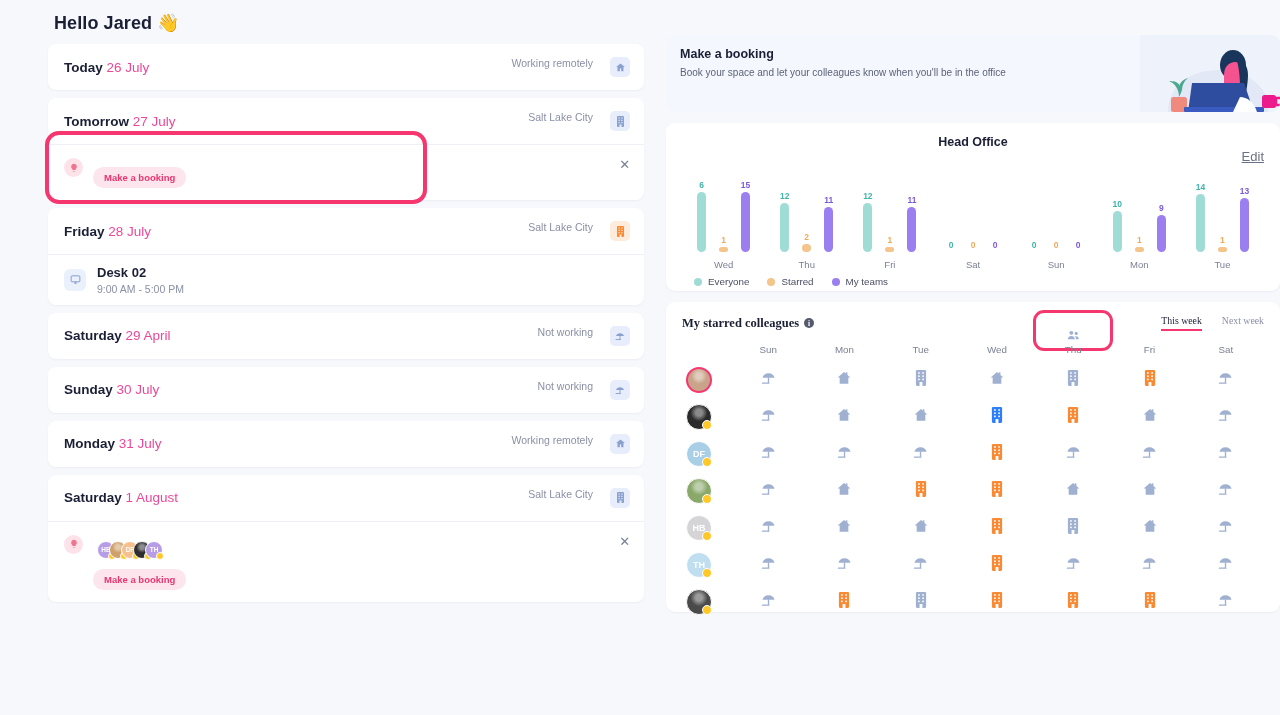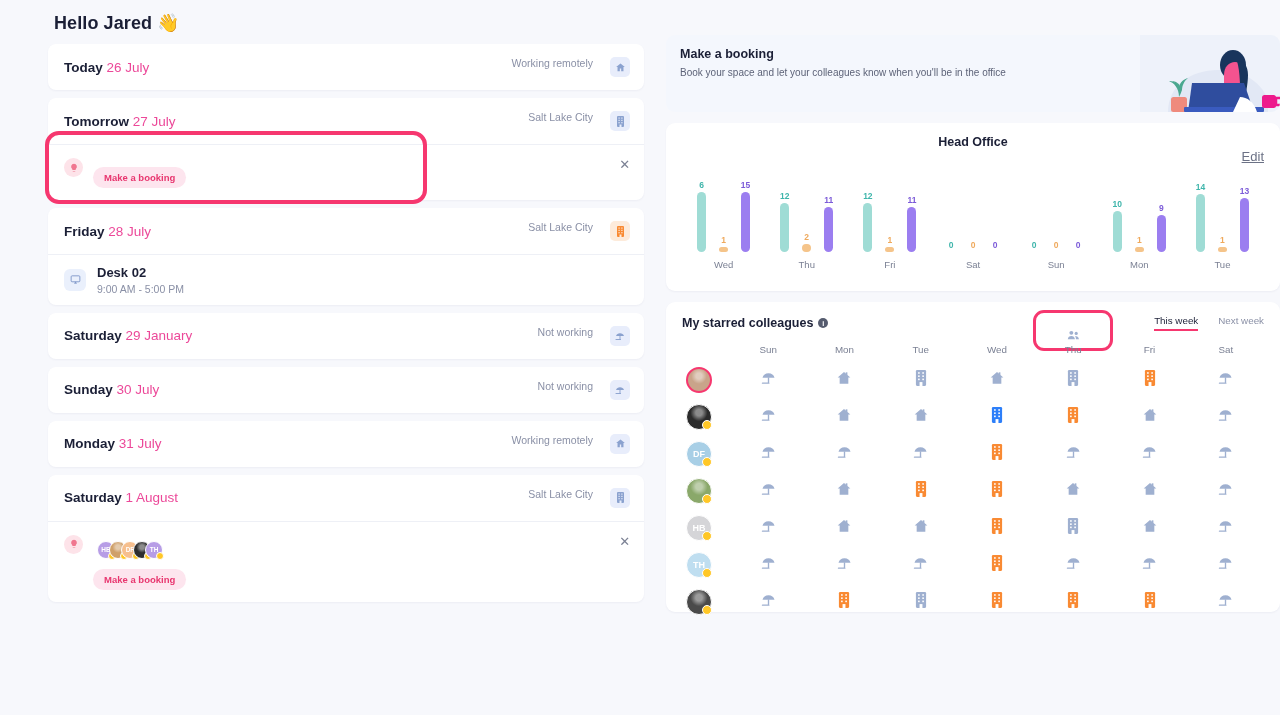--- a/index.html
+++ b/index.html
@@ -111,21 +111,21 @@
   .bval { font-size: 8.5px; font-weight: 700; margin-bottom: 2px; }
   .bar { width: 9px; border-radius: 5px; }
   .xlab { position: absolute; bottom: 0; left: 0; right: 0; text-align: center; font-size: 9.5px; color: #7b8194; }
 
   .legend { display: flex; gap: 18px; margin-top: 6px; padding-left: 12px; }
   .lgi { display: flex; align-items: center; gap: 6px; font-size: 9.8px; color: #4a4f63; }
   .dot { width: 8px; height: 8px; border-radius: 50%; }
 
   
   .sc { margin-top: 11px; padding: 13px 16px 14px 16px; height: 310px; position: relative; }
-  .sc-head { display: flex; align-items: center; }
+  .sc-head { display: flex; align-items: center; font-family: Liberation Serif, serif; }
   .sc-title { font-size: 12.5px; font-weight: 700; color: #1b1f36; display: flex; align-items: center; gap: 5px; }
   .info-i {
     width: 10px; height: 10px; border-radius: 50%; background: #555b6e; color: #fff;
     font-size: 7.5px; font-weight: 700; display: flex; align-items: center; justify-content: center;
   }
   .sc-tabs { margin-left: auto; display: flex; gap: 20px; }
   .sc-tab { font-size: 9.8px; color: #8a90a6; padding-bottom: 3px; cursor: pointer; }
   .sc-tab.active { color: #1b1f36; border-bottom: 2px solid #f6376f; }
 
   .grid { margin-top: 6px; }
@@ -243,21 +243,21 @@
           <div class="desk-title">Desk 02</div>
           <div class="desk-time">9:00 AM - 5:00 PM</div>
         </div>
       </div>
     </div>
 
     <div class="card">
       <div class="day-row">
         <div class="day-name">
           <b>Saturday</b>
-          <span>29 January</span>
+          <span>29 April</span>
         </div>
         <div class="day-right">
           <div class="day-status">Not working</div>
           <div class="badge blue">
             <svg width="12" height="12" viewBox="0 0 24 24" fill="none" stroke="#8ba2cf" stroke-width="1.9" stroke-linecap="round">
                 <path d="M4 12a8.5 8.5 0 0 1 16 0z" fill="#8ba2cf" stroke="none"></path>
                 <path d="M12 12v7M4 19h9"></path>
               </svg>
           </div>
         </div>
@@ -494,20 +494,34 @@
                 <div class="bar" style="background: rgb(245, 196, 138); height: 5px;"></div>
               </div>
               <div class="bcol">
                 <div class="bval" style="color: rgb(124, 91, 216);">13</div>
                 <div class="bar" style="background: rgb(155, 126, 240); height: 53.625px;"></div>
               </div>
             </div>
             <div class="xlab">Tue</div>
           </div>
         </div>
+      <div class="legend" id="legend">
+          <div class="lgi">
+            <span class="dot" style="background: rgb(159, 220, 213);"></span>
+            <span>Everyone</span>
+          </div>
+          <div class="lgi">
+            <span class="dot" style="background: rgb(245, 196, 138);"></span>
+            <span>Starred</span>
+          </div>
+          <div class="lgi">
+            <span class="dot" style="background: rgb(155, 126, 240);"></span>
+            <span>My teams</span>
+          </div>
+        </div>
     </div>
 
     <div class="rcard sc">
       <div class="sc-head">
         <div class="sc-title">
           <span>My starred colleagues</span>
           <span class="info-i">i</span>
         </div>
         <div class="sc-tabs">
           <div class="sc-tab active">This week</div>

